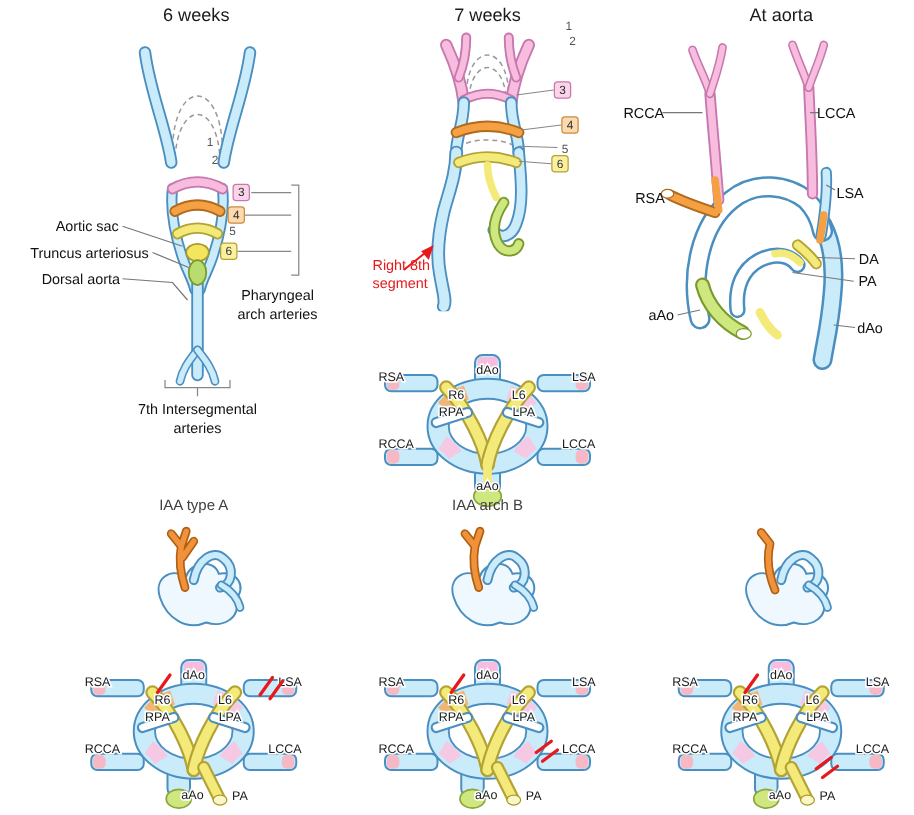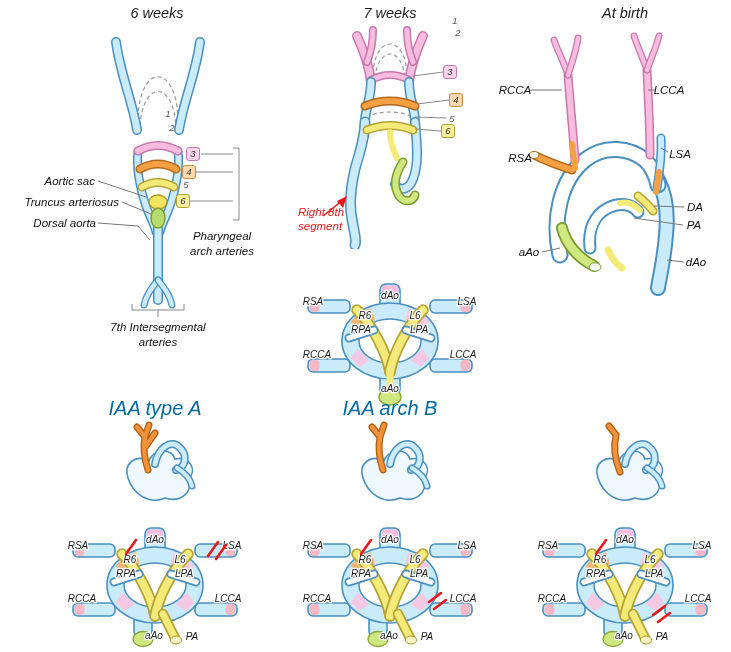--- a/index.html
+++ b/index.html
@@ -1,20 +1,20 @@
 <!DOCTYPE html>
 <html><head>
 <meta charset="utf-8">
 <style>
   * { margin:0; padding:0; box-sizing:border-box; }
   body { background:#fff; font-family:"Liberation Sans", sans-serif; }
-  .stage { position:relative; width:731px; height:652px; background:#fff; overflow:hidden;font-style:italic; }
+  .stage { position:relative; width:731px; height:652px; background:#fff; overflow:hidden; }
   .abs { position:absolute; }
   .title { font-size:14.5px; color:#1a1a1a; text-align:center; }
-  .big-title { font-size:20px; color:#0369a1; text-align:center; }
+  .big-title { font-size:12px; color:#404040; text-align:center; }
   svg text { font-family:"Liberation Sans", sans-serif; }
   .vsl { fill:#c9ebfa; stroke:#4a8fc0; stroke-width:1.6; }
   .o  { fill:none; stroke:#4a8fc0; stroke-linecap:round; stroke-linejoin:round; }
   .i  { fill:none; stroke:#c9ebfa; stroke-linecap:round; stroke-linejoin:round; }
   .po { fill:none; stroke:#c778ae; stroke-linecap:round; }
   .pi { fill:none; stroke:#f8bcdf; stroke-linecap:round; }
   .oo { fill:none; stroke:#b06a1e; stroke-linecap:round; }
   .oi { fill:none; stroke:#f4a043; stroke-linecap:round; }
   .yo { fill:none; stroke:#b3a335; stroke-linecap:round; }
   .yi { fill:none; stroke:#f4ea79; stroke-linecap:round; }
@@ -35,21 +35,21 @@
   .brk  { fill:none; stroke:#888; stroke-width:1; }
   .redtxt { font-size:11.5px; fill:#e8191c; }
 </style>
 </head>
 <body>
 
 <div class="stage">
 
   <div class="abs title" style="left:105px;top:5px;width:104px">6 weeks</div>
   <div class="abs title" style="left:338px;top:5px;width:104px">7 weeks</div>
-  <div class="abs title" style="left:573px;top:5px;width:104px">At birth</div>
+  <div class="abs title" style="left:573px;top:5px;width:104px">At aorta</div>
 
   <svg class="abs" style="left:0;top:18px" width="280" height="350" viewBox="0 0 280 350">
 
     <path class="dash" d="M138,100 C140,45 176,45 178,100"></path>
     <path class="dash" d="M140,108 C143,62 173,62 176,108"></path>
 
     <path class="o" stroke-width="10" d="M137,112 C133,85 120,55 116,24"></path>
     <path class="i" stroke-width="7" d="M137,112 C133,85 120,55 116,24"></path>
     <path class="o" stroke-width="10" d="M179,112 C183,85 196,55 200,24"></path>
     <path class="i" stroke-width="7" d="M179,112 C183,85 196,55 200,24"></path>

